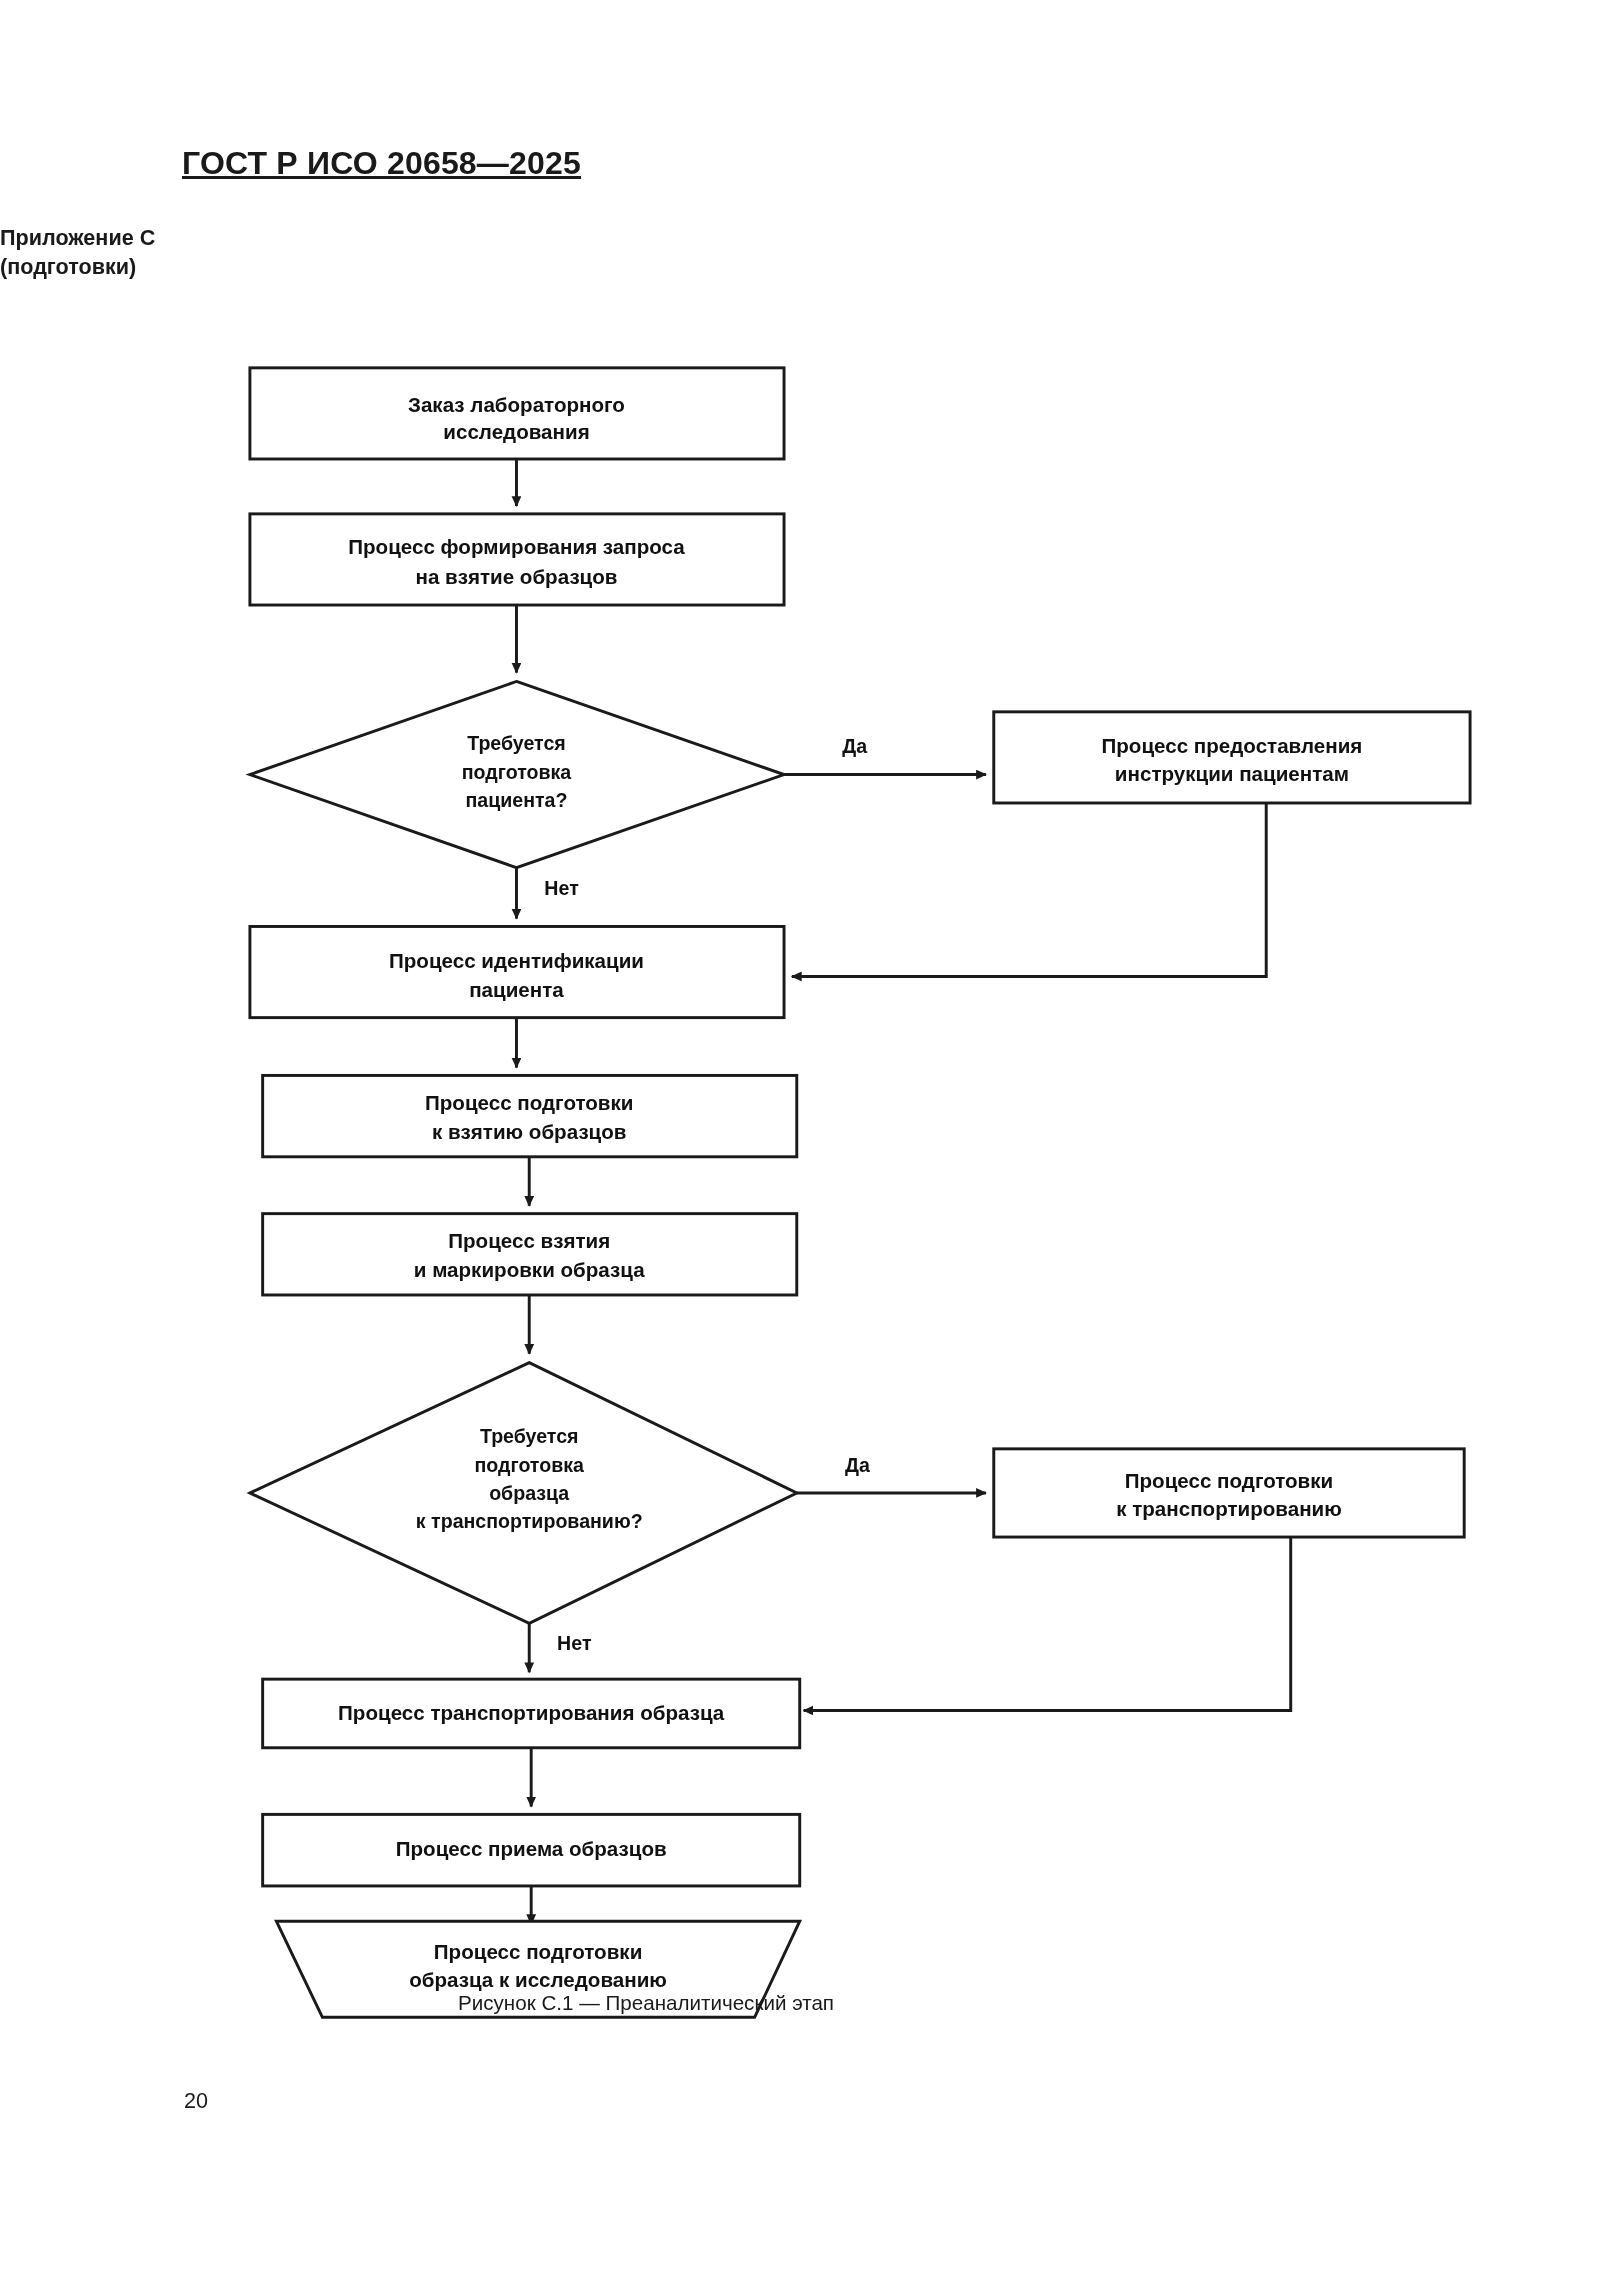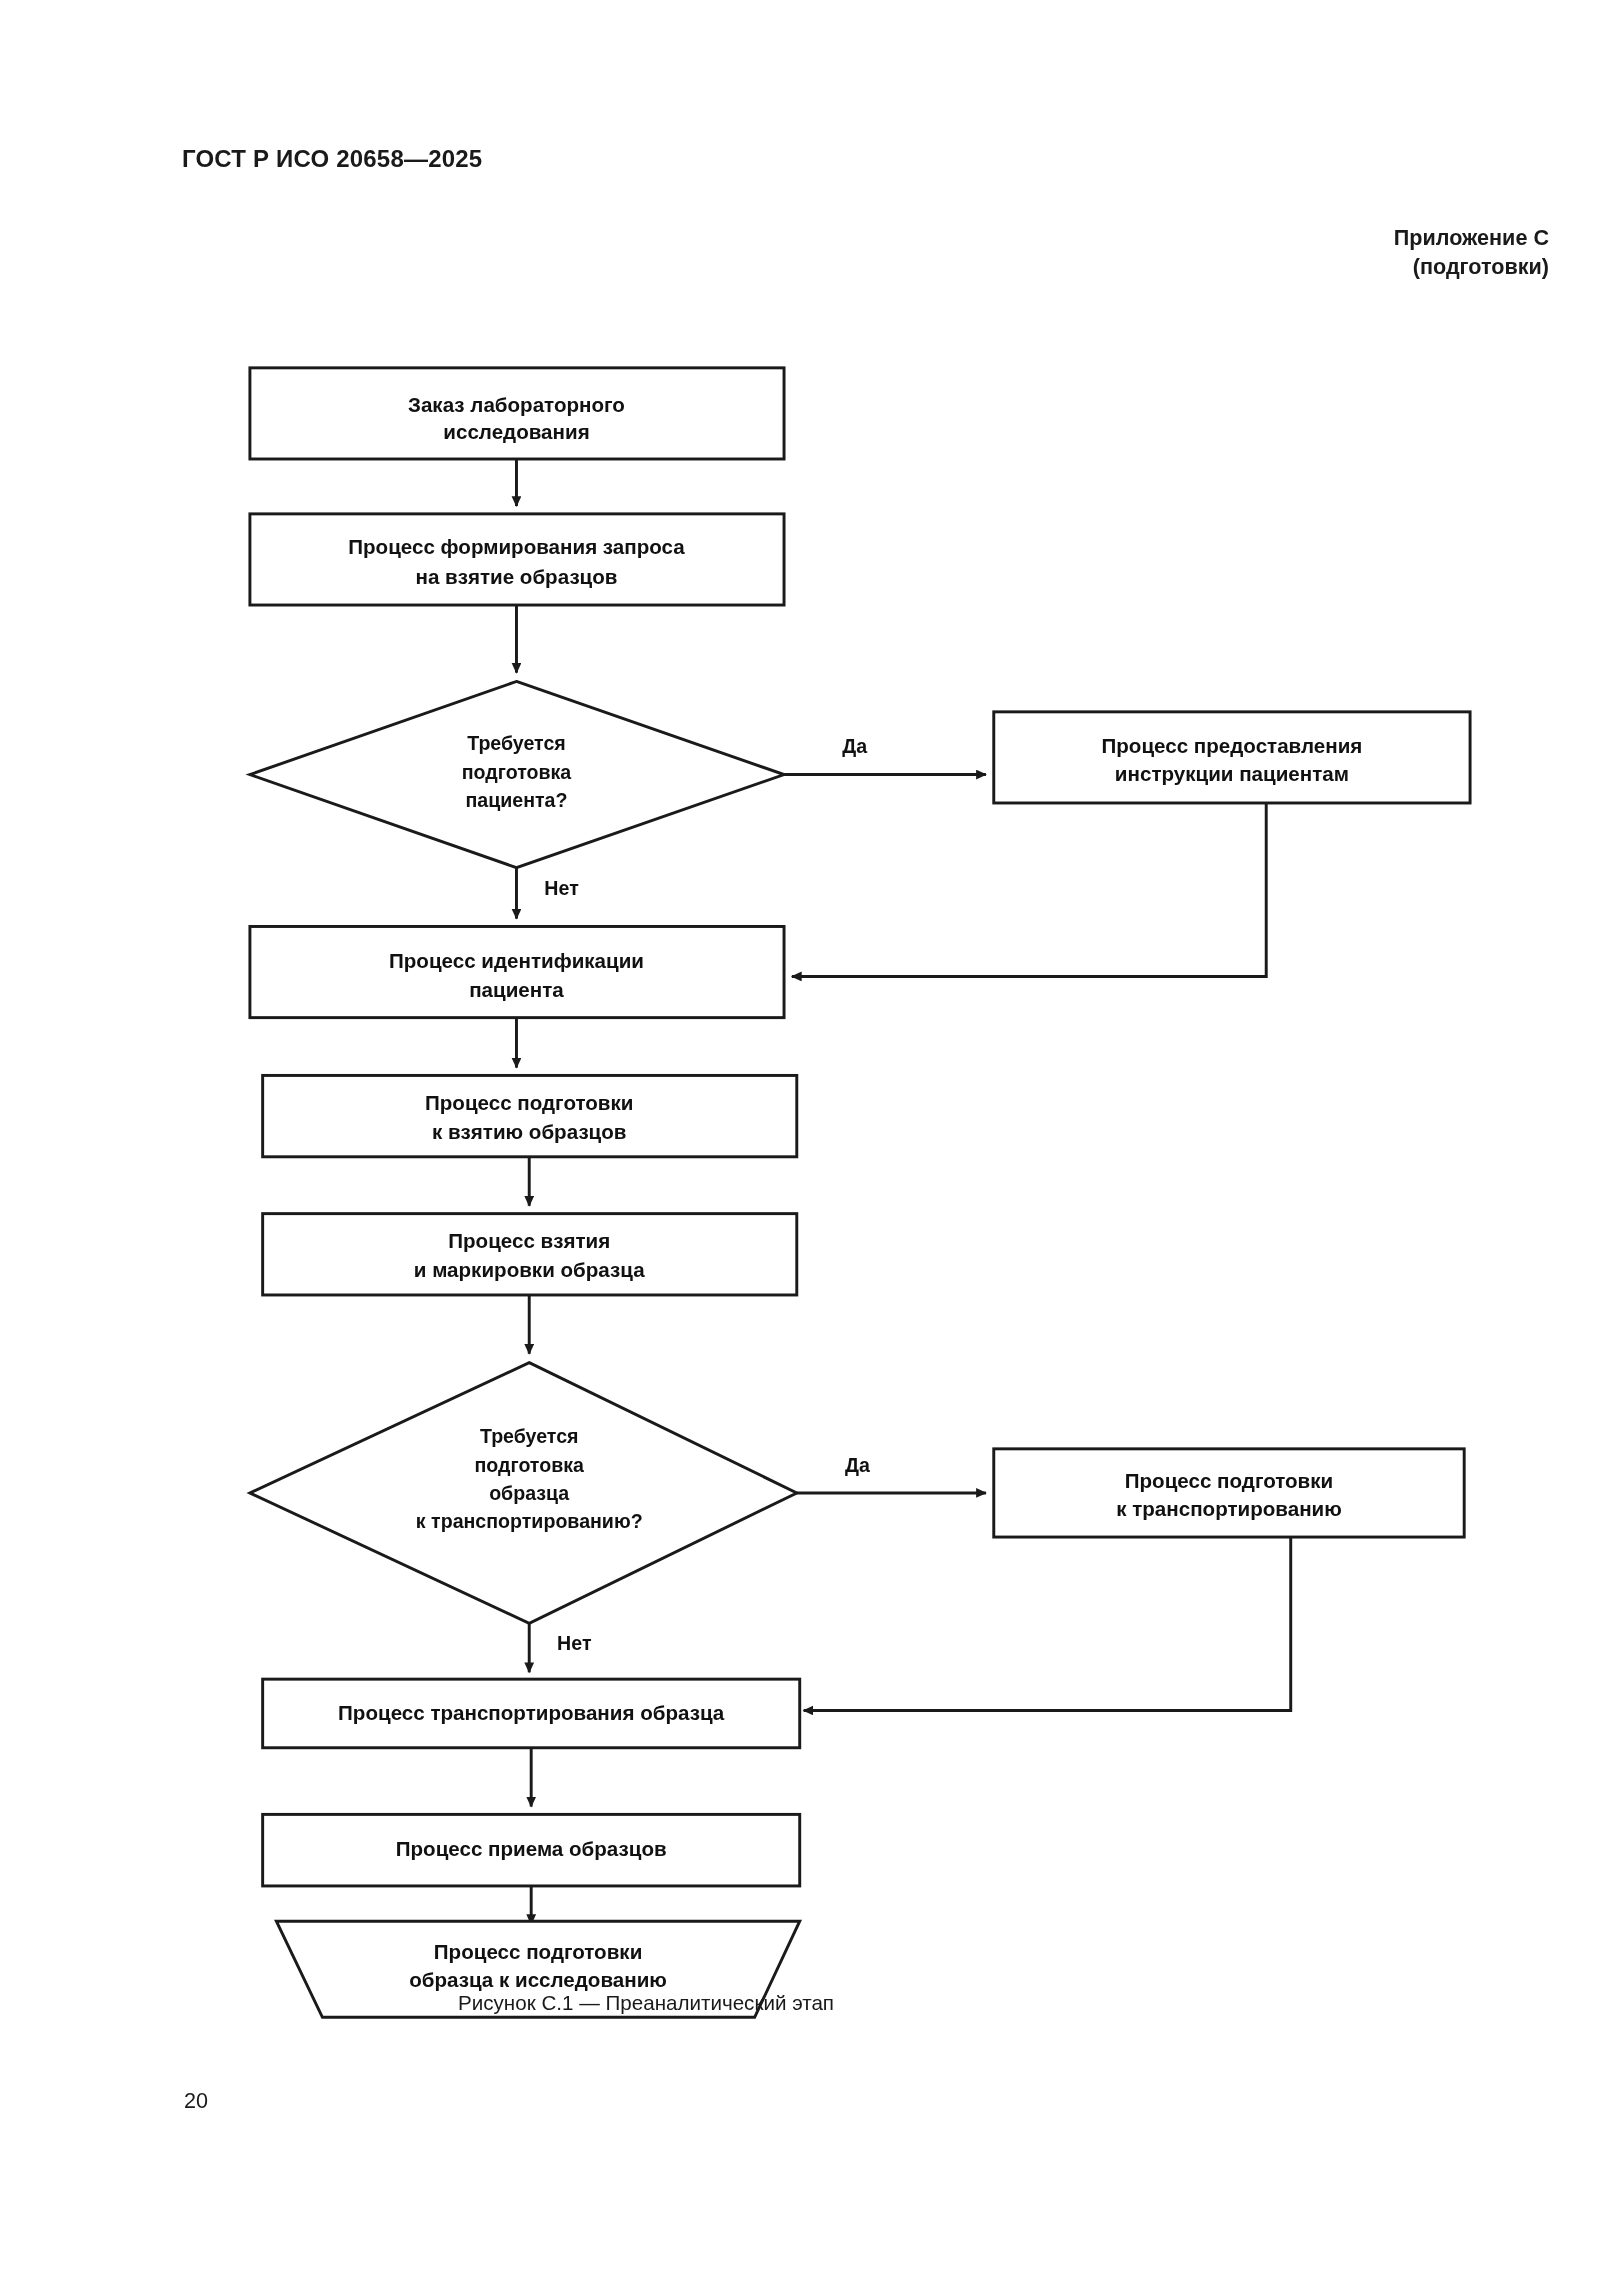--- a/index.html
+++ b/index.html
@@ -16,31 +16,32 @@
     position: relative;
     width: 1621px;
     height: 2293px;
     background: #ffffff;
     overflow: hidden;
   }
   .doc-header {
     position: absolute;
     left: 182px;
     top: 145px;
-    font-size: 24px;
+    font-size: 32px;
     font-weight: bold;
     letter-spacing: 0.2px;
     white-space: nowrap;
+    text-decoration: underline;
   }
   .annex-block {
     position: absolute;
     left: 0;
     top: 223px;
     width: 1549px;
-    text-align: right;
+    text-align: left;
     font-size: 21.6px;
     font-weight: bold;
     line-height: 29px;
   }
   .annex-block .line2 {
     display: block;
   }
   .section-title {
     position: absolute;
     left: 0;

